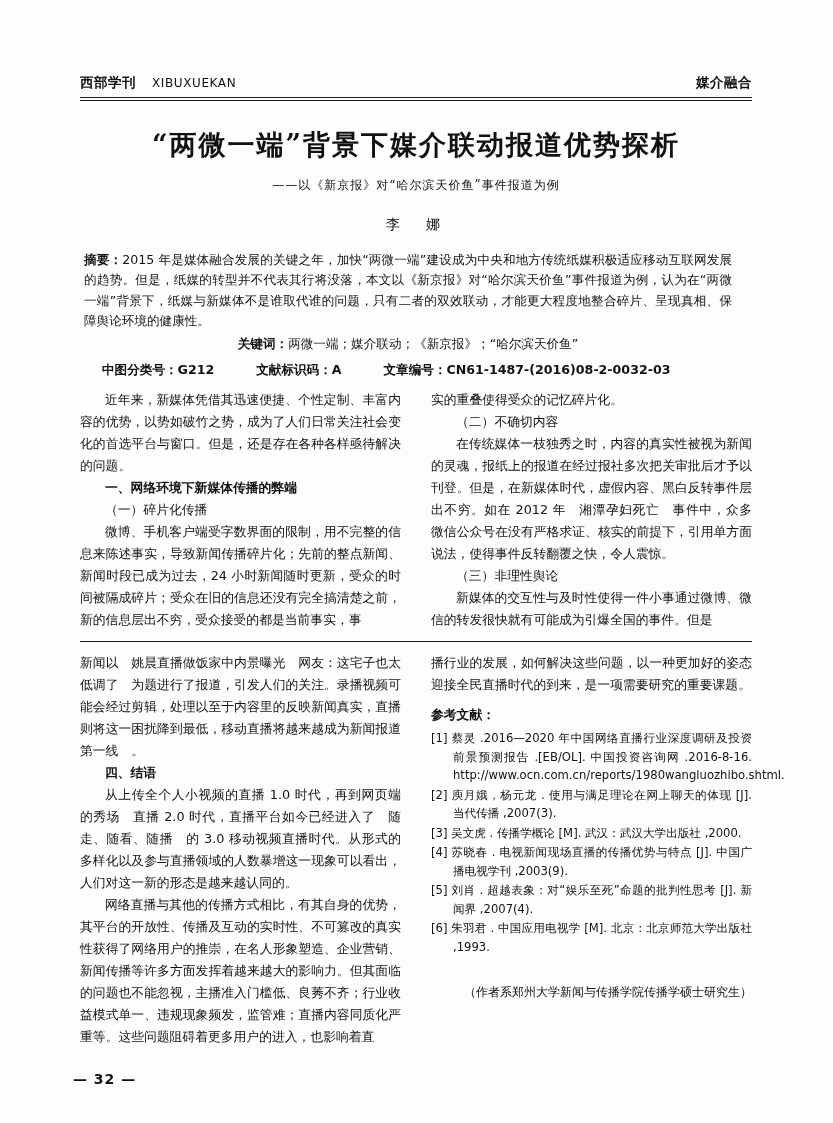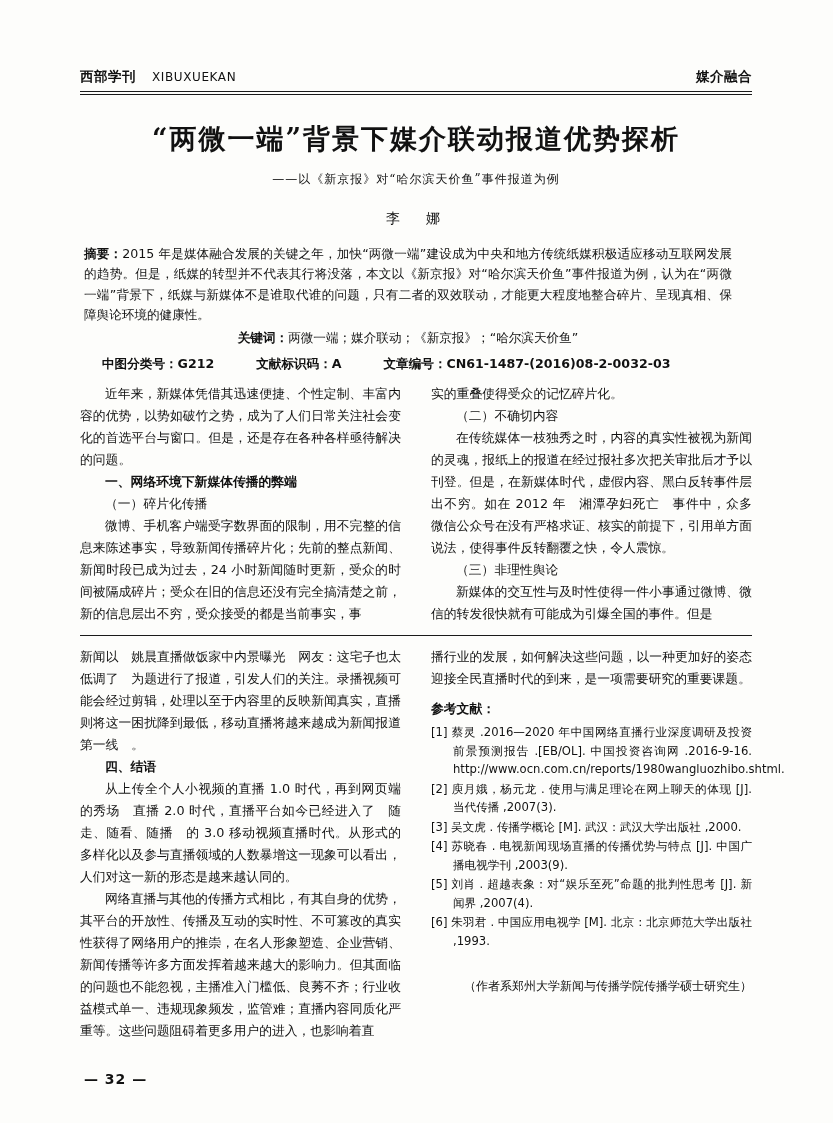--- a/index.html
+++ b/index.html
@@ -13,21 +13,21 @@
     height: 1123px;
     background: #fdfdfb;
     margin: 0 auto;
     font-family: "DejaVu Sans", "Liberation Sans", sans-serif;
     color: #111;
     overflow: hidden;
   }
   .inner {
     position: absolute;
     left: 80px;
-    top: 68px;
+    top: 74px;
     width: 672px;
     height: 1000px;
   }
   
   .runhead {
     display: flex;
     justify-content: space-between;
     align-items: flex-end;
     font-size: 13.5px;
     letter-spacing: 0.5px;
@@ -139,21 +139,21 @@
   }
   .note {
     font-size: 12px;
     text-align: right;
     margin-top: 26px;
     line-height: 1.6;
   }
   
   .folio {
     position: absolute;
-    left: 84px;
+    left: 73px;
     bottom: 36px;
     font-size: 14px;
     font-weight: bold;
     letter-spacing: 1px;
   }
 </style>
 </head>
 <body>
 
 <div class="page">
@@ -207,21 +207,21 @@
         <p class="noind">新闻以　姚晨直播做饭家中内景曝光　网友：这宅子也太低调了　为题进行了报道，引发人们的关注。录播视频可能会经过剪辑，处理以至于内容里的反映新闻真实，直播则将这一困扰降到最低，移动直播将越来越成为新闻报道　第一线　。</p>
         <h3>四、结语</h3>
         <p>从上传全个人小视频的直播 1.0 时代，再到网页端的秀场　直播 2.0 时代，直播平台如今已经进入了　随走、随看、随播　的 3.0 移动视频直播时代。从形式的多样化以及参与直播领域的人数暴增这一现象可以看出，人们对这一新的形态是越来越认同的。</p>
         <p>网络直播与其他的传播方式相比，有其自身的优势，其平台的开放性、传播及互动的实时性、不可篡改的真实性获得了网络用户的推崇，在名人形象塑造、企业营销、新闻传播等许多方面发挥着越来越大的影响力。但其面临的问题也不能忽视，主播准入门槛低、良莠不齐；行业收益模式单一、违规现象频发，监管难；直播内容同质化严重等。这些问题阻碍着更多用户的进入，也影响着直</p>
       </div>
       <div class="col">
         <p class="noind">播行业的发展，如何解决这些问题，以一种更加好的姿态迎接全民直播时代的到来，是一项需要研究的重要课题。</p>
 
         <div class="ref-title">参考文献：</div>
         <div class="ref-list">
-          <div>[1] 蔡灵 .2016—2020 年中国网络直播行业深度调研及投资前景预测报告 .[EB/OL]. 中国投资咨询网 .2016-9-16. http://www.ocn.com.cn/reports/1980wangluozhibo.shtml.</div>
+          <div>[1] 蔡灵 .2016—2020 年中国网络直播行业深度调研及投资前景预测报告 .[EB/OL]. 中国投资咨询网 .2016-8-16. http://www.ocn.com.cn/reports/1980wangluozhibo.shtml.</div>
           <div>[2] 庾月娥，杨元龙 . 使用与满足理论在网上聊天的体现 [J]. 当代传播 ,2007(3).</div>
           <div>[3] 吴文虎 . 传播学概论 [M]. 武汉：武汉大学出版社 ,2000.</div>
           <div>[4] 苏晓春 . 电视新闻现场直播的传播优势与特点 [J]. 中国广播电视学刊 ,2003(9).</div>
           <div>[5] 刘肖 . 超越表象：对“娱乐至死”命题的批判性思考 [J]. 新闻界 ,2007(4).</div>
           <div>[6] 朱羽君 . 中国应用电视学 [M]. 北京：北京师范大学出版社 ,1993.</div>
         </div>
 
         <div class="note">（作者系郑州大学新闻与传播学院传播学硕士研究生）</div>
       </div>
     </div>

